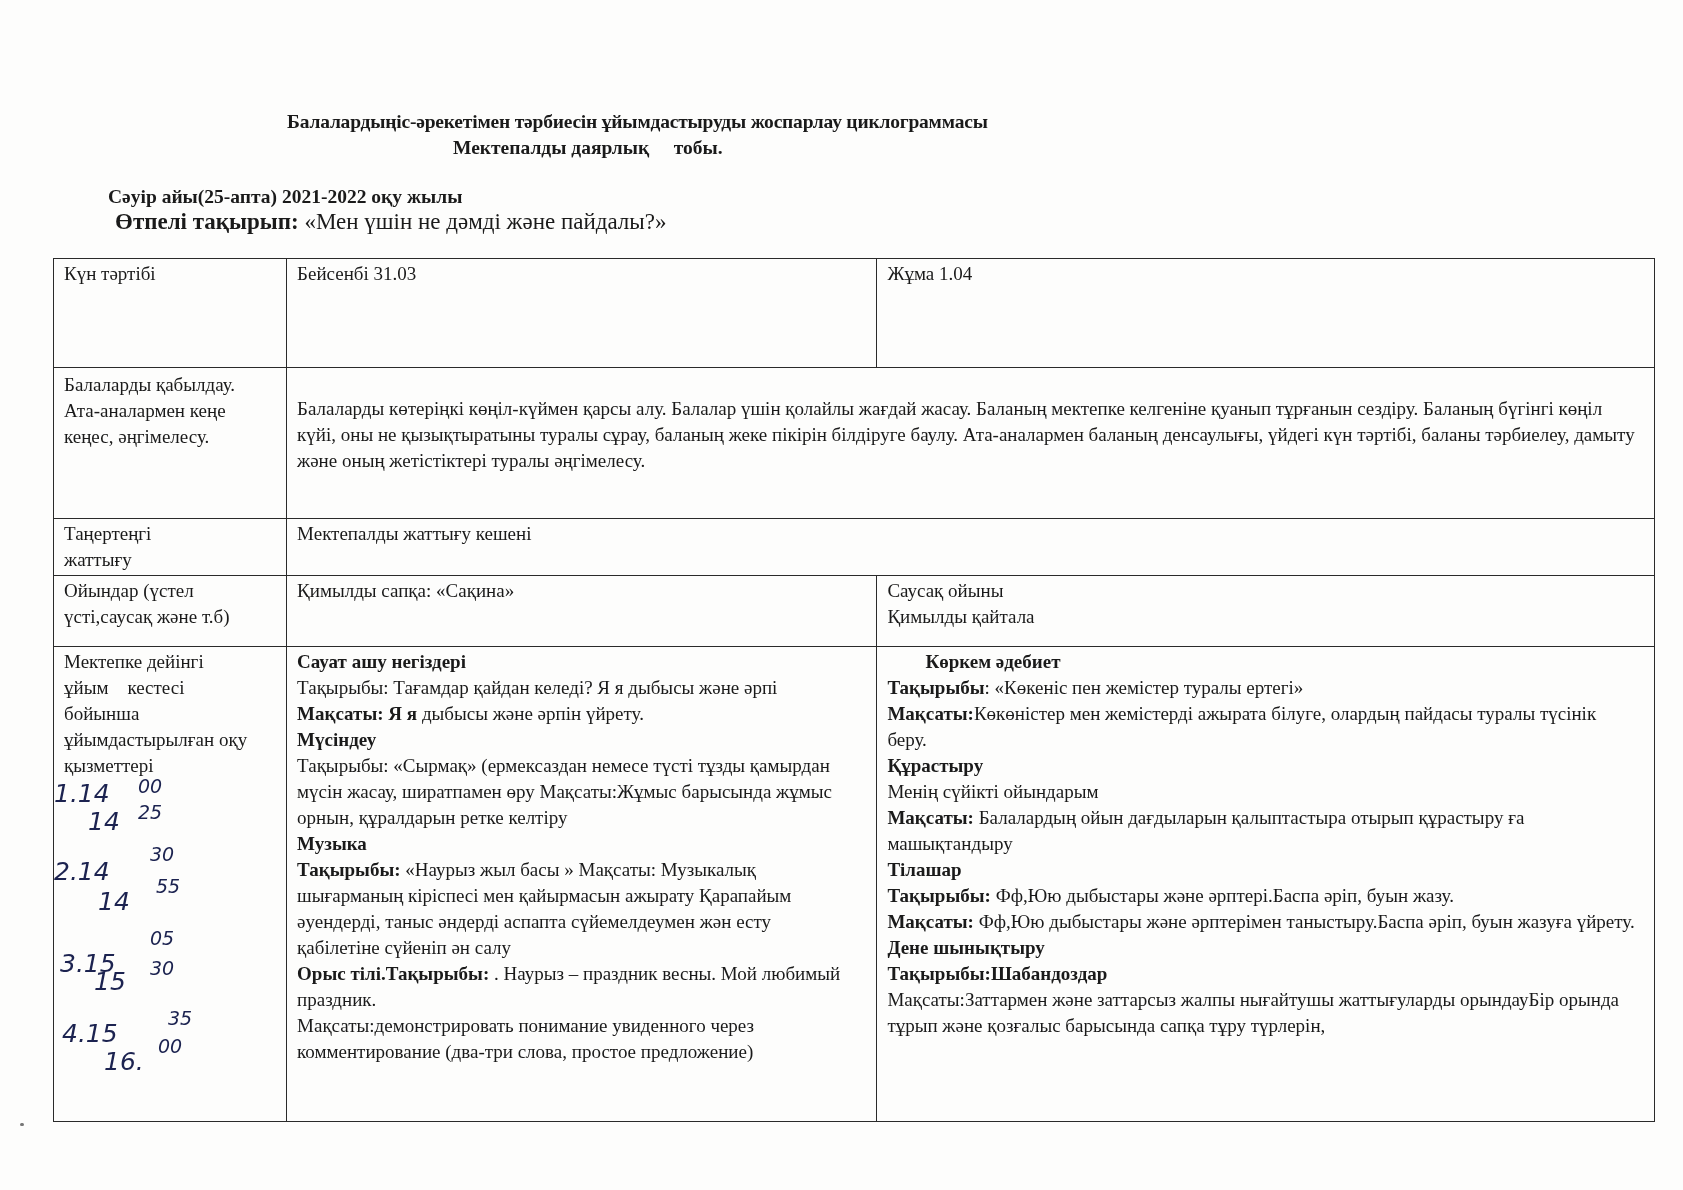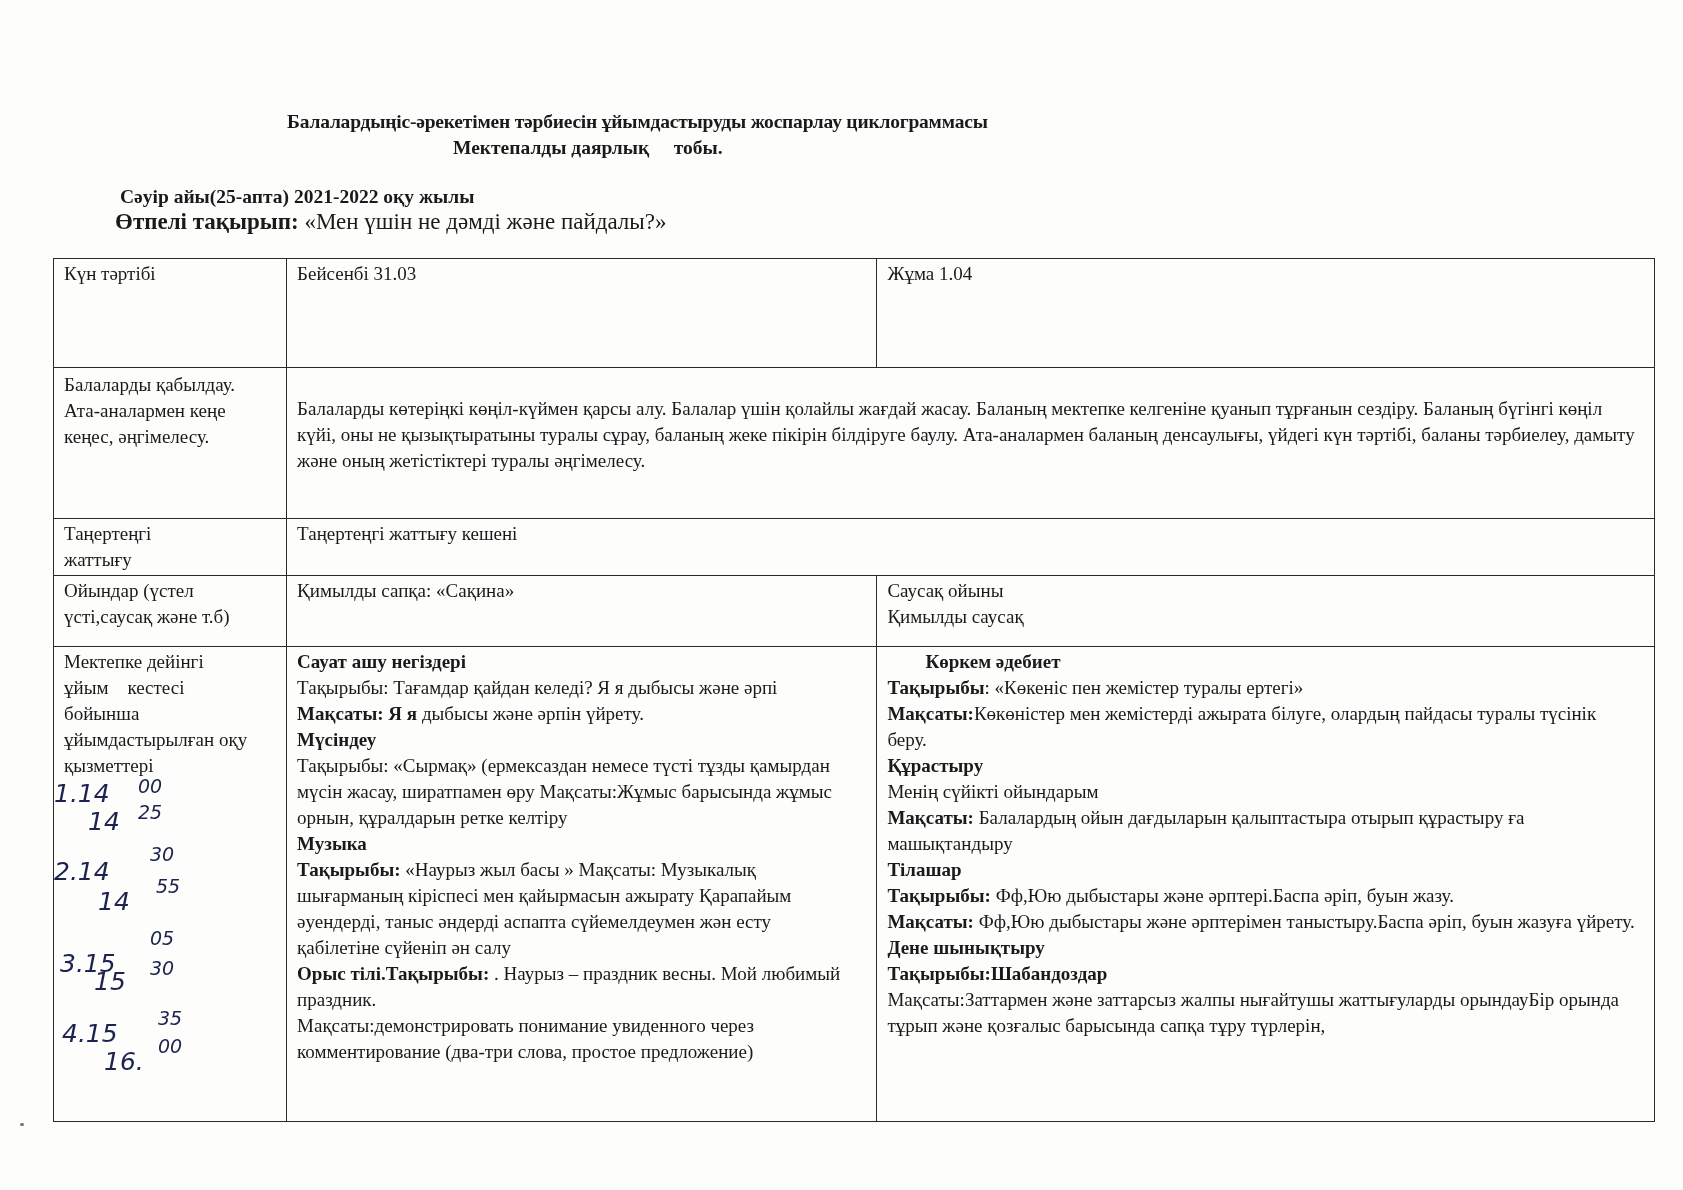--- a/index.html
+++ b/index.html
@@ -12,21 +12,21 @@
   .title1 {
     position: absolute; left: 287px; top: 111px;
     font-weight: bold; font-size: 19.5px; letter-spacing: -0.2px;
   }
   .title2 {
     position: absolute; left: 453px; top: 137px;
     font-weight: bold; font-size: 19.5px; white-space: pre;
   }
   .month {
     position: absolute; left: 108px; top: 186px;
-    font-weight: bold; font-size: 19.5px; margin-left: 12px;
+    font-weight: bold; font-size: 19.5px;
   }
   .theme {
     position: absolute; left: 115px; top: 209px;
     font-size: 23px;
   }
   .theme b { font-weight: bold; }
 
   table.plan {
     position: absolute; left: 53px; top: 258px;
     border-collapse: collapse; table-layout: fixed;
@@ -100,32 +100,32 @@
       <div>кеңес, әңгімелесу.</div>
     </td>
     <td colspan="2" class="recv-text">Балаларды көтеріңкі көңіл-күймен қарсы алу. Балалар үшін қолайлы жағдай жасау. Баланың мектепке келгеніне қуанып тұрғанын сездіру. Баланың бүгінгі көңіл күйі, оны не қызықтыратыны туралы сұрау, баланың жеке пікірін білдіруге баулу. Ата-аналармен баланың денсаулығы, үйдегі күн тәртібі, баланы тәрбиелеу, дамыту және оның жетістіктері туралы әңгімелесу.</td>
   </tr>
 
   <tr class="row-morning">
     <td>
       <div>Таңертеңгі</div>
       <div>жаттығу</div>
     </td>
-    <td colspan="2">Таңертеңгі жаттығу кешені</td>
+    <td colspan="2">Мектепалды жаттығу кешені</td>
   </tr>
 
   <tr class="row-games">
     <td>
       <div>Ойындар (үстел</div>
       <div>үсті,саусақ және т.б)</div>
     </td>
     <td>Қимылды сапқа: «Сақина»</td>
     <td>
       <div>Саусақ ойыны</div>
-      <div>Қимылды саусақ</div>
+      <div>Қимылды қайтала</div>
     </td>
   </tr>
 
   <tr class="row-lessons">
     <td style="font-family:'Liberation Serif',serif;">
       <div>Мектепке дейінгі</div>
       <div style="white-space:pre;">ұйым    кестесі</div>
       <div>бойынша</div>
       <div>ұйымдастырылған оқу</div>
       <div>қызметтері</div>
@@ -143,21 +143,21 @@
           <span class="hw-sup" style="left:92px;top:20px;">55</span>
         </div>
         <div class="hw-entry" style="top:156px;">
           <span class="hw-main" style="left:-4px;top:16px;"><span>3.</span><span>15</span></span>
           <span class="hw-sup" style="left:86px;top:-10px;text-align:center;">05</span>
           <span class="hw-main" style="left:30px;top:34px;">15</span>
           <span class="hw-sup" style="left:86px;top:20px;">30</span>
         </div>
         <div class="hw-entry" style="top:236px;">
           <span class="hw-main" style="left:-2px;top:6px;"><span>4.</span><span>15</span></span>
-          <span class="hw-sup" style="left:94px;top:-10px;text-align:center;">35</span>
+          <span class="hw-sup" style="left:104px;top:-10px;text-align:center;">35</span>
           <span class="hw-main" style="left:40px;top:34px;">16.</span>
           <span class="hw-sup" style="left:94px;top:18px;">00</span>
         </div>
       </div>
     </td>
 
     <td style="font-family:'Liberation Serif',serif;">
       <div class="b">Сауат ашу негіздері</div>
       <div style="white-space:nowrap;overflow:hidden;">Тақырыбы: Тағамдар қайдан келеді? Я я дыбысы және әрпі</div>
       <div><b>Мақсаты: Я я</b><span> дыбысы және әрпін үйрету.</span></div>

